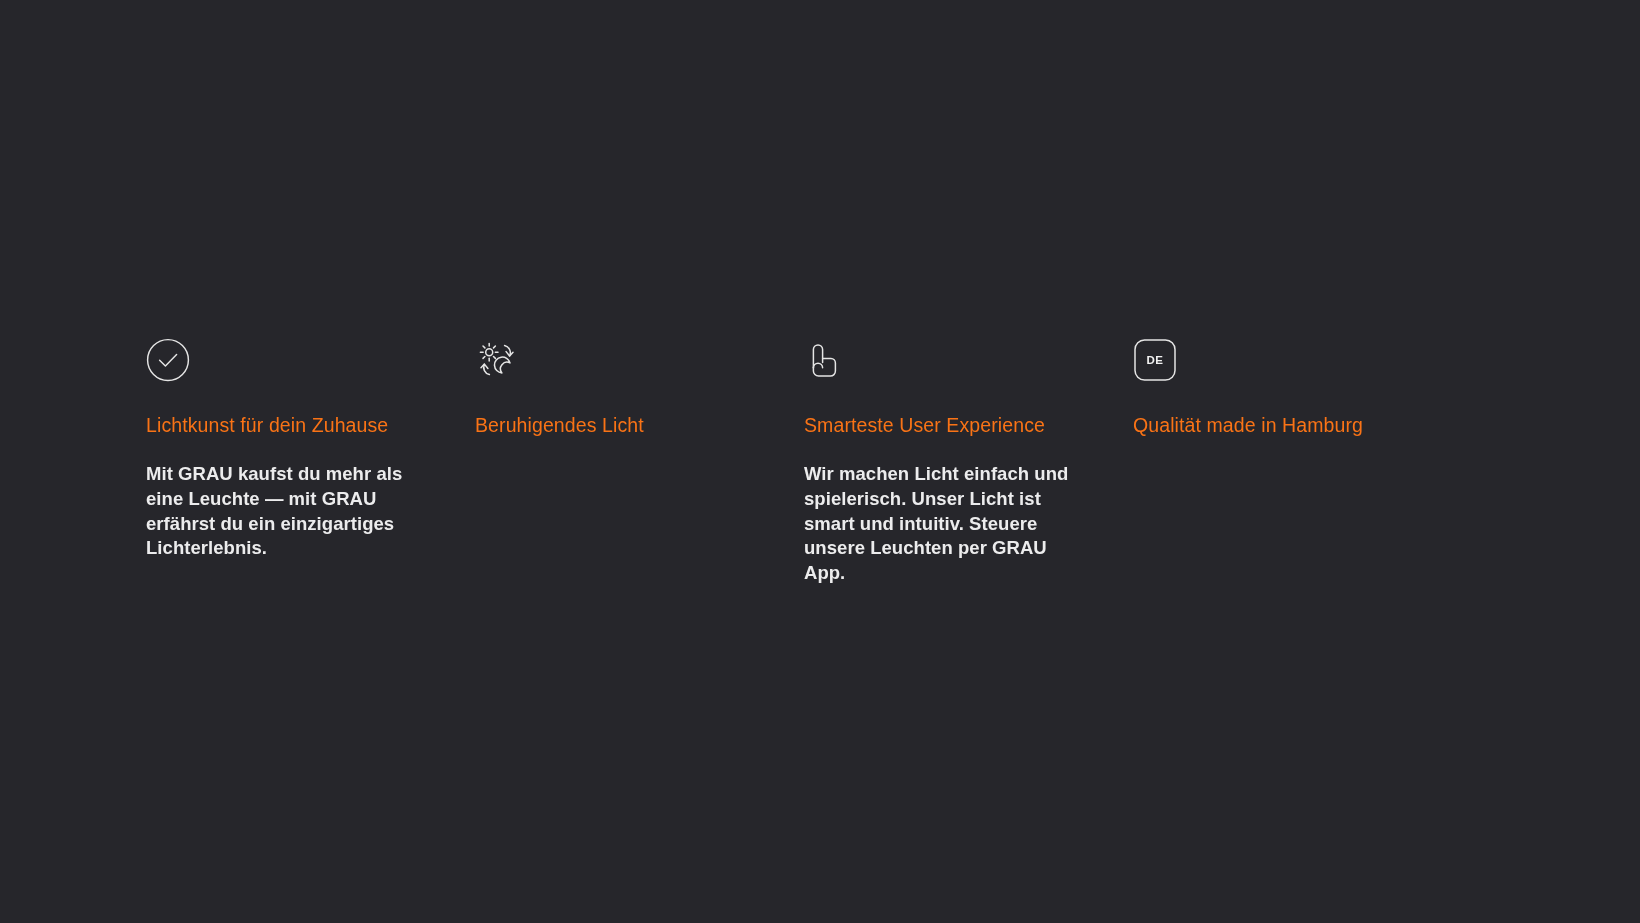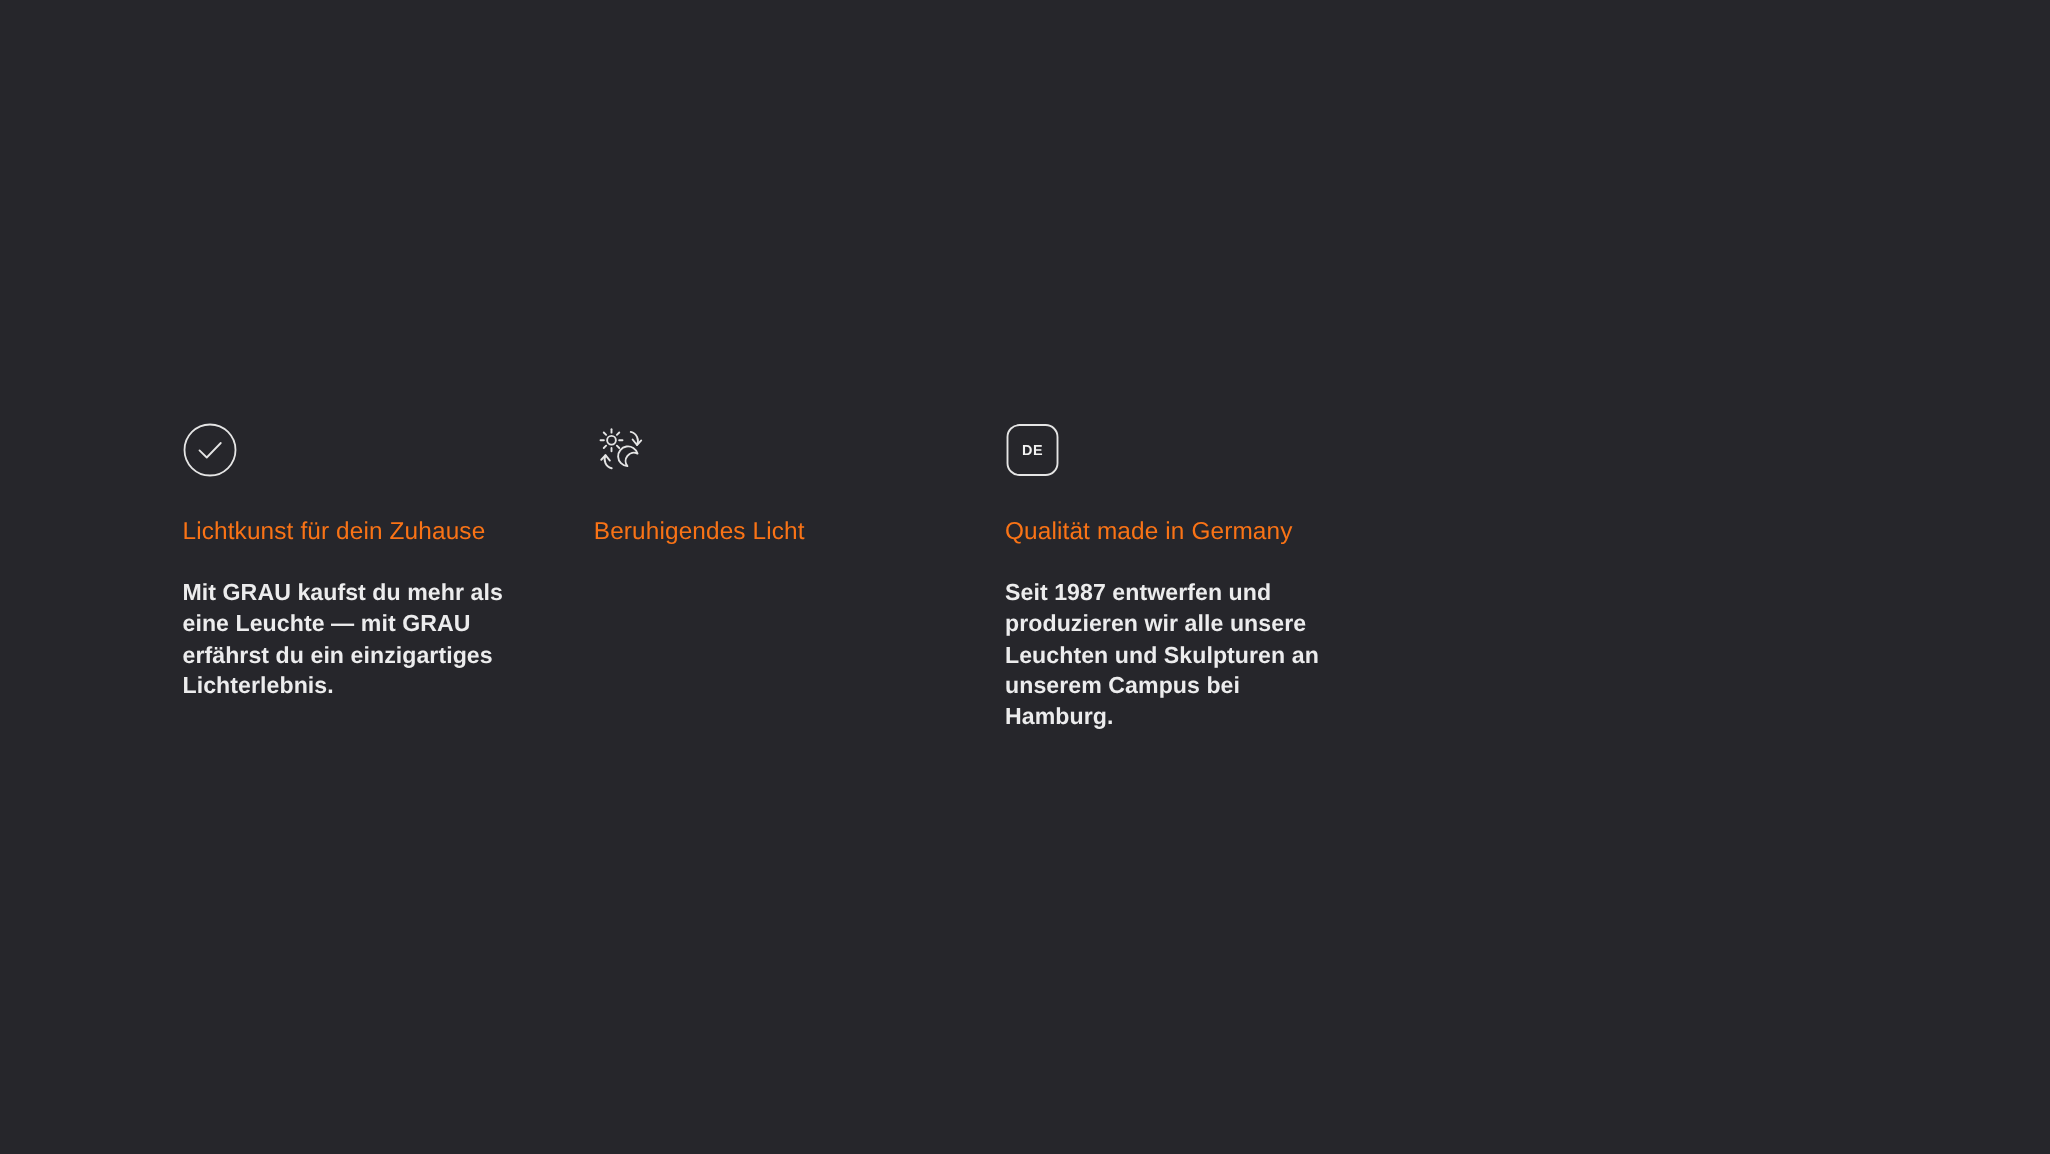--- a/index.html
+++ b/index.html
@@ -128,26 +128,39 @@
           <path d="M29.6 7.5 a7.4 7.4 0 0 1 5.0 10.4"></path>
           <path d="M31.1 13.6 L34.6 18.0 L38.0 14.3"></path>
 
           <path d="M14.4 36.6 a7.4 7.4 0 0 1 -5.0 -10.4"></path>
           <path d="M12.9 30.5 L9.4 26.1 L6.0 29.8"></path>
         </svg>
       </span>
       <h3 class="feature-heading">Beruhigendes Licht</h3>
     </div>
 
+    <div class="feature-col" data-col="2">
+      <span class="feature-icon">
+        <svg viewBox="0 0 44 44" fill="none" xmlns="http://www.w3.org/2000/svg" stroke="currentColor" stroke-width="1.5" stroke-linecap="round" stroke-linejoin="round">
+
+          <path d="M18.6 24.6 V11.6 a4.6 4.6 0 0 0 -9.2 0 v18.2"></path>
+
+          <path d="M18.6 20.6 h8.4 a4.4 4.4 0 0 1 4.4 4.4 v8.1 a5.0 5.0 0 0 1 -5.0 5.0 H14.6 a5.2 5.2 0 0 1 -5.2 -5.2 V29.8"></path>
+
+          <path d="M9.4 29.8 a4.6 4.6 0 0 1 9.2 0"></path>
+        </svg>
+      </span>
+      <h3 class="feature-heading">Smarteste User Experience</h3>
+      <p class="feature-body">Wir machen Licht einfach und spielerisch. Unser Licht ist smart und intuitiv. Steuere unsere Leuchten per GRAU App.</p>
+    </div>
 
     <div class="feature-col" data-col="3">
       <span class="feature-icon">
         <svg viewBox="0 0 44 44" fill="none" xmlns="http://www.w3.org/2000/svg">
           <rect x="2.0" y="2.0" width="40" height="40" rx="9.5" ry="9.5" stroke="currentColor" stroke-width="1.5" fill="none"></rect>
           <text class="de-badge-text" x="22" y="26.4" text-anchor="middle">DE</text>
         </svg>
       </span>
-      <h3 class="feature-heading">Qualität made in Germany</h3>
-      <p class="feature-body">Seit 1987 entwerfen und produzieren wir alle unsere Leuchten und Skulpturen an unserem Campus bei Hamburg.</p>
+      <h3 class="feature-heading">Qualität made in Hamburg</h3>
     </div>
 
   </div>
 </div>
 
 </body></html>

